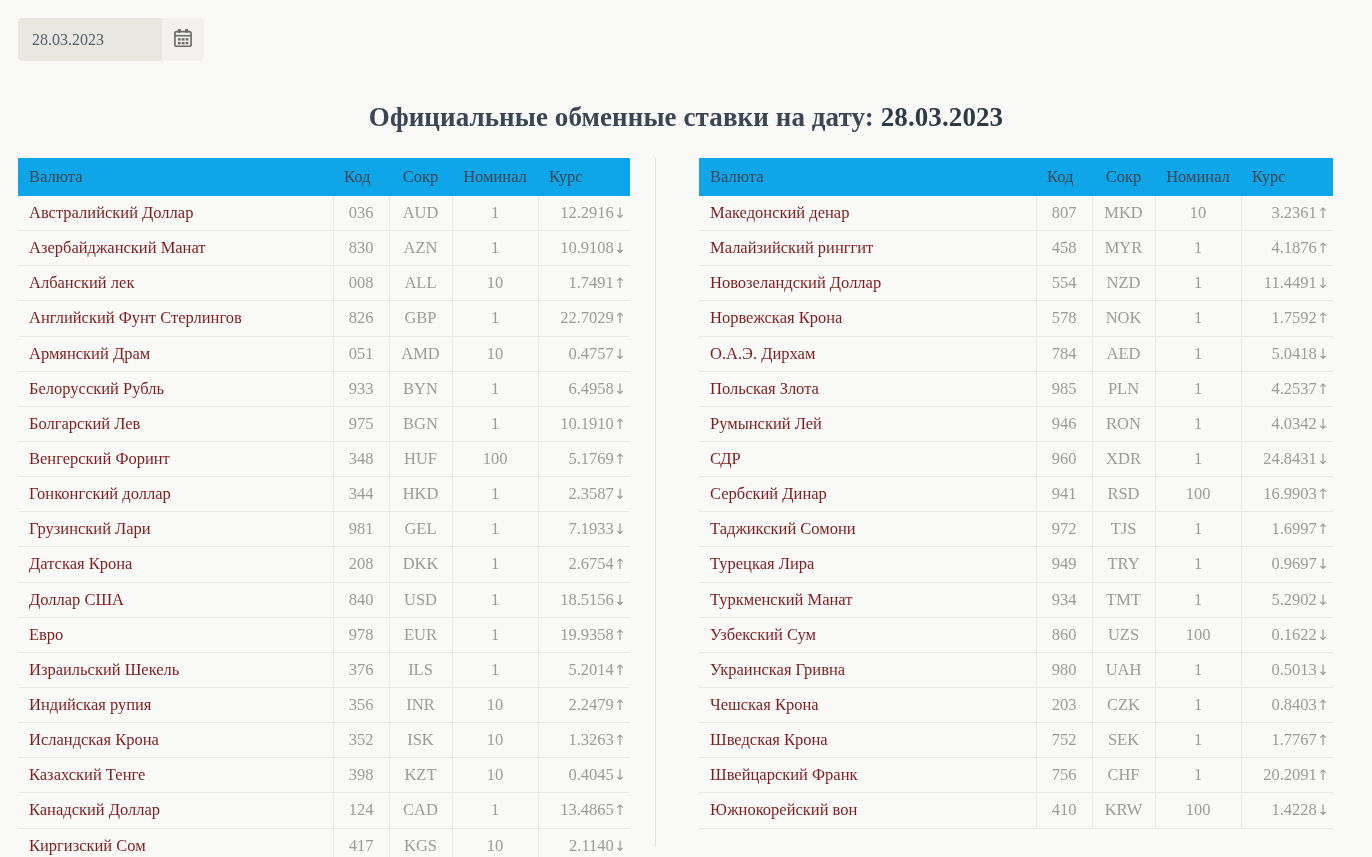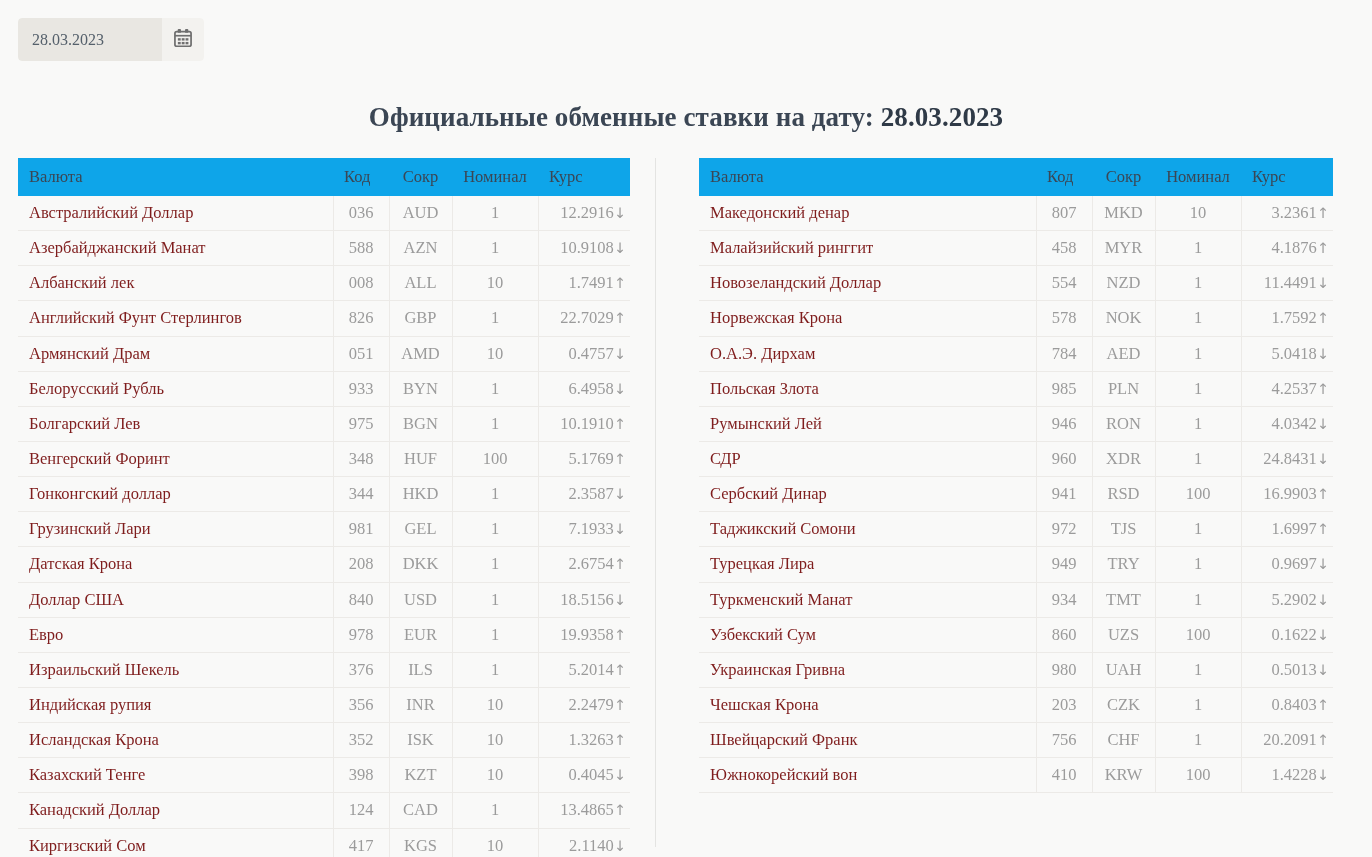--- a/index.html
+++ b/index.html
@@ -166,21 +166,21 @@
       <tbody>
           <tr>
             <td class="c-name">Австралийский Доллар</td>
             <td class="c-code">036</td>
             <td class="c-abbr">AUD</td>
             <td class="c-nom">1</td>
             <td class="c-rate rate-down"><span>12.2916</span><span class="arrow">↓</span></td>
           </tr>
           <tr>
             <td class="c-name">Азербайджанский Манат</td>
-            <td class="c-code">588</td>
+            <td class="c-code">830</td>
             <td class="c-abbr">AZN</td>
             <td class="c-nom">1</td>
             <td class="c-rate rate-down"><span>10.9108</span><span class="arrow">↓</span></td>
           </tr>
           <tr>
             <td class="c-name">Албанский лек</td>
             <td class="c-code">008</td>
             <td class="c-abbr">ALL</td>
             <td class="c-nom">10</td>
             <td class="c-rate rate-up"><span>1.7491</span><span class="arrow">↑</span></td>
@@ -412,20 +412,27 @@
             <td class="c-rate rate-down"><span>0.5013</span><span class="arrow">↓</span></td>
           </tr>
           <tr>
             <td class="c-name">Чешская Крона</td>
             <td class="c-code">203</td>
             <td class="c-abbr">CZK</td>
             <td class="c-nom">1</td>
             <td class="c-rate rate-up"><span>0.8403</span><span class="arrow">↑</span></td>
           </tr>
           <tr>
+            <td class="c-name">Шведская Крона</td>
+            <td class="c-code">752</td>
+            <td class="c-abbr">SEK</td>
+            <td class="c-nom">1</td>
+            <td class="c-rate rate-up"><span>1.7767</span><span class="arrow">↑</span></td>
+          </tr>
+          <tr>
             <td class="c-name">Швейцарский Франк</td>
             <td class="c-code">756</td>
             <td class="c-abbr">CHF</td>
             <td class="c-nom">1</td>
             <td class="c-rate rate-up"><span>20.2091</span><span class="arrow">↑</span></td>
           </tr>
           <tr>
             <td class="c-name">Южнокорейский вон</td>
             <td class="c-code">410</td>
             <td class="c-abbr">KRW</td>

